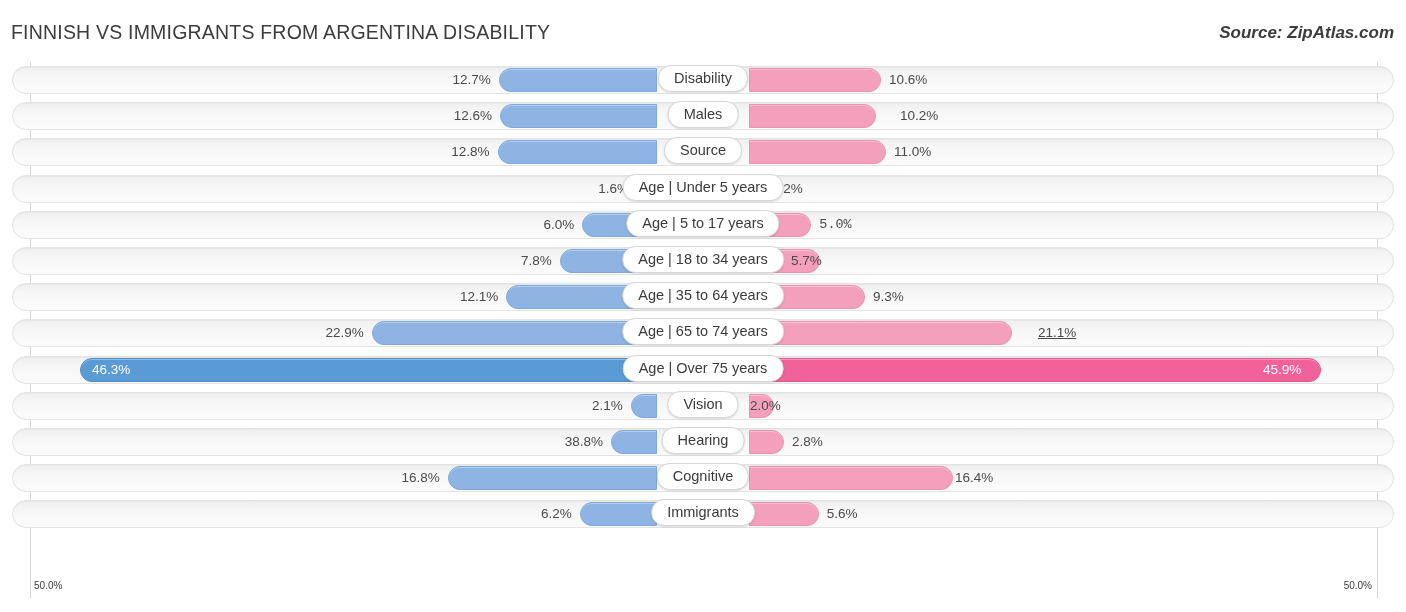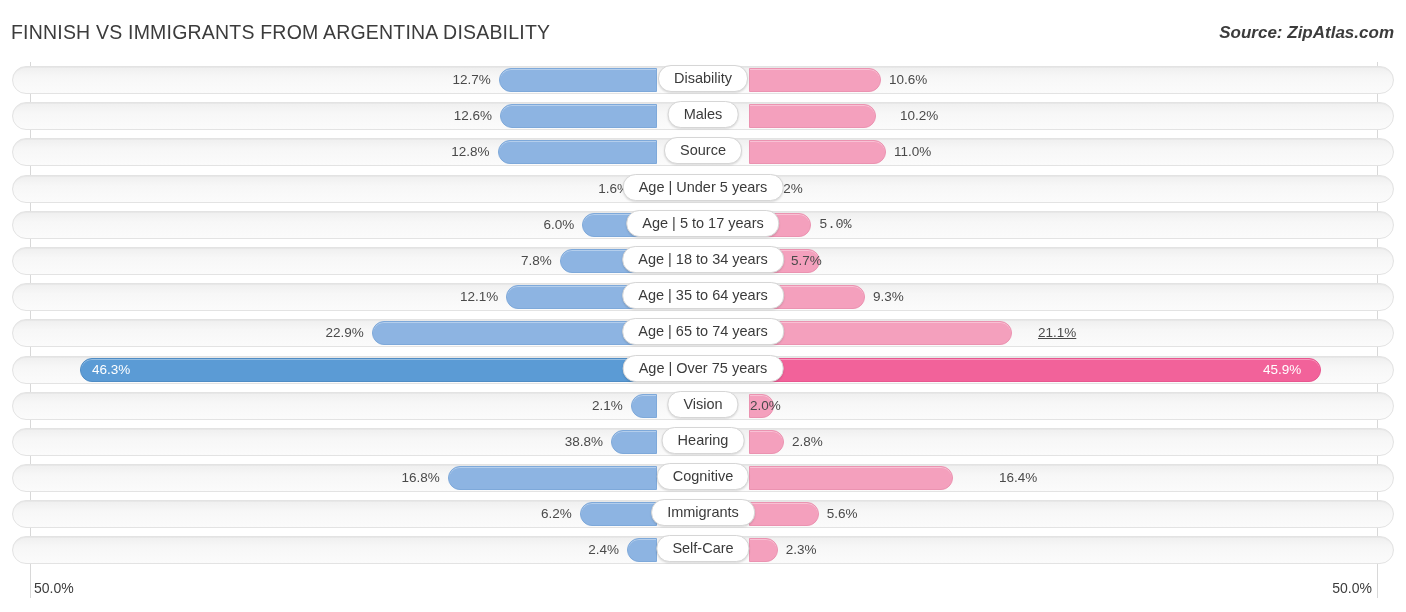--- a/index.html
+++ b/index.html
@@ -155,21 +155,21 @@
   .footer {
     position: absolute;
     left: 0;
     top: 572px;
     width: 1406px;
     height: 40px;
   }
   .axis-min, .axis-max {
     position: absolute;
     top: 8px;
-    font-size: 14px;
+    font-size: 10px;
     color: #3c3c3c;
     white-space: nowrap;
   }
   .axis-min { left: 34px; }
   .axis-max { right: 34px; }
 
   .legend {
     position: absolute;
     left: 0; right: 0;
     top: 7px;
@@ -303,38 +303,30 @@
         <div class="bar-right" style="width: 34.888px;"></div>
         <div class="val val-left" style="right: 803.102px;">38.8%</div>
         <div class="val val-right" style="left: 791.888px;">2.8%</div>
         <div class="center-pill">Hearing</div>
       </div>
       <div class="row">
         <div class="track"></div>
         <div class="bar-left" style="width: 209.328px;"></div>
         <div class="bar-right" style="width: 204.344px;"></div>
         <div class="val val-left" style="right: 966.328px;">16.8%</div>
-        <div class="val val-right" style="left: 999px; text-align: center;">16.4%</div>
+        <div class="val val-right" style="left: 955px; text-align: center;">16.4%</div>
         <div class="center-pill">Cognitive</div>
       </div>
       <div class="row">
         <div class="track"></div>
         <div class="bar-left" style="width: 77.252px;"></div>
         <div class="bar-right" style="width: 69.776px;"></div>
         <div class="val val-left" style="right: 834.252px;">6.2%</div>
         <div class="val val-right" style="left: 826.776px;">5.6%</div>
         <div class="center-pill">Immigrants</div>
-      </div>
-      <div class="row">
-        <div class="track"></div>
-        <div class="bar-left" style="width: 29.904px;"></div>
-        <div class="bar-right" style="width: 28.658px;"></div>
-        <div class="val val-left" style="right: 786.904px;">2.4%</div>
-        <div class="val val-right" style="left: 785.658px;">2.3%</div>
-        <div class="center-pill">Self-Care</div>
       </div>
     </div>
 </div>
 
 <div class="footer">
   <div class="footer-sep"></div>
   <div class="footer-sep r"></div>
   <div class="axis-min">50.0%</div>
   <div class="axis-max">50.0%</div>
 </div>

